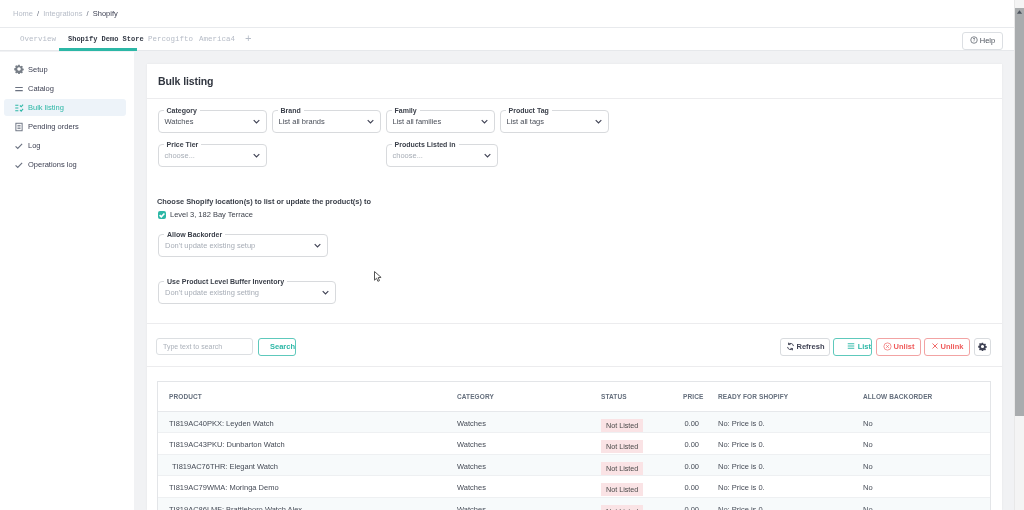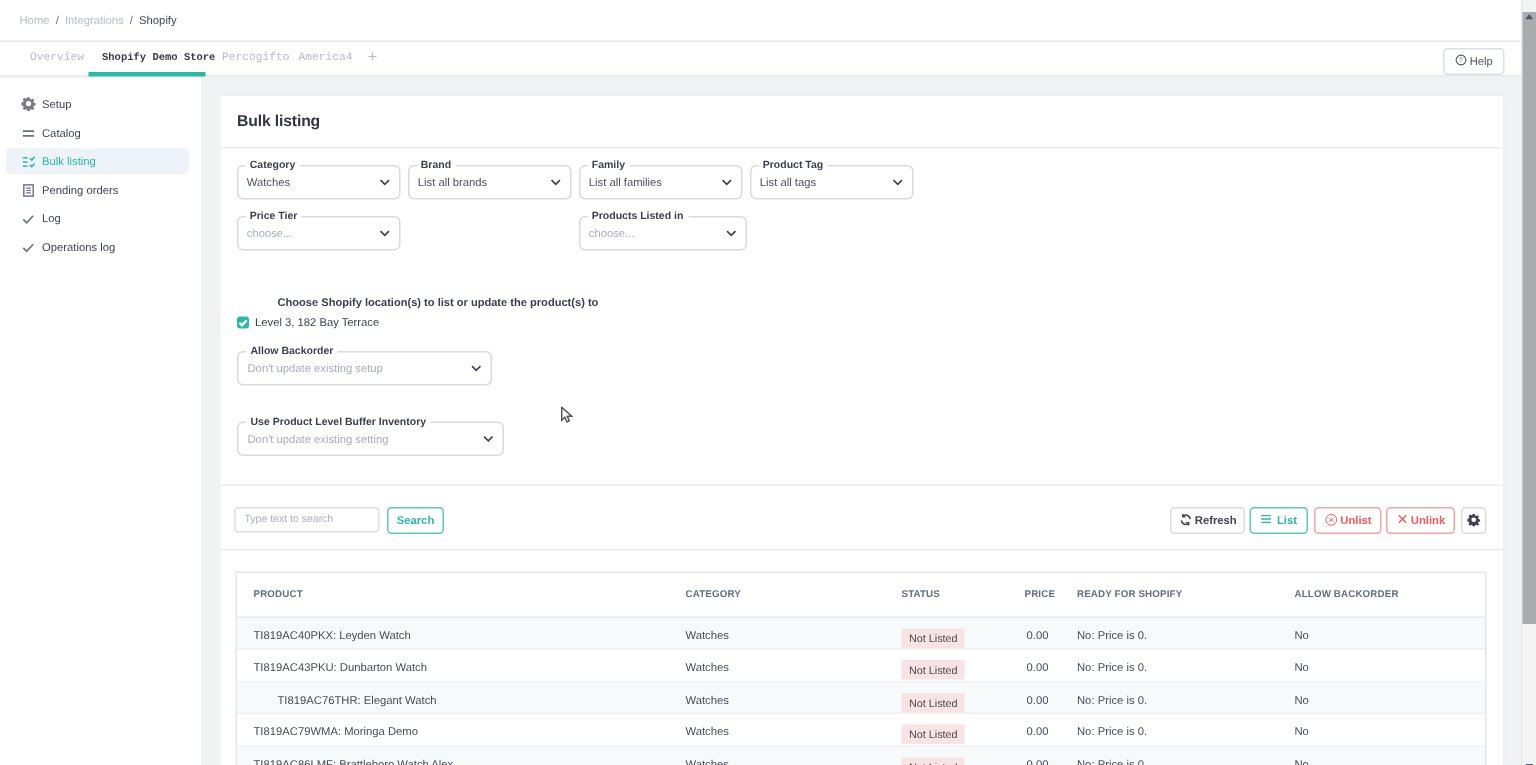--- a/index.html
+++ b/index.html
@@ -34,21 +34,21 @@
   .osel .flabel { position:absolute; left:5px; top:-4.5px; background:#fff; padding:0 3px; font-size:7px; font-weight:bold; line-height:8px; color:#3a3f49; white-space:nowrap; }
   .osel .val { position:absolute; left:6px; top:0; line-height:21px; font-size:7.5px; color:#4a4f59; white-space:nowrap; }
   .osel .val.ph { color:#a7adb6; }
   .osel svg.chev { position:absolute; right:6px; top:8px; }
 
   .sect-title { font-size:7.4px; font-weight:bold; color:#3a3f49; }
 
   
   .btn { position:absolute; height:18px; background:#fff; border:1px solid #d9dcdf; border-radius:3px; font-size:7.5px; font-weight:bold; color:#3f4254; text-align:center; }
   #searchinput { left:9px; top:274px; width:97px; height:17px; border:1px solid #dcdfe2; border-radius:3px; font-size:7px; color:#aab0b9; line-height:15px; padding-left:6px; background:#fff; }
-  .btn.teal { border-color:#5ec9bc; color:#2cb7a6; }
+  .btn.teal { border-color:#5ec9bc; color:#2cb7a6;text-align:right; }
   .btn.red { border-color:#f2a3a3; color:#ef5b5b; }
 
   
   #tbl { position:absolute; left:10px; top:317px; width:834px; height:129px; border:1px solid #e3e5e8; background:#fff;text-decoration:underline; }
   .th { position:absolute; top:0; height:29px; line-height:29px; font-size:6.5px; font-weight:bold; color:#646e7c; letter-spacing:.1px; }
   .row { position:absolute; left:0; width:832px; height:21.4px; border-bottom:1px solid #eef0f2; }
   .row.alt { background:#f7fafb; }
   .cell { position:absolute; top:0; height:21.4px; line-height:23.4px; font-size:7.5px; color:#454b56; white-space:nowrap; }
   .badge { position:absolute; top:7px; height:13px; line-height:13px; background:#fae3e5; color:#4a4a4a; font-size:7.2px; padding:0 5px; }
 
@@ -143,21 +143,21 @@
       </svg>
     </div>
     <div class="osel" style="left:238.5px; top:80px; width:112px;">
       <span class="flabel">Products Listed in</span>
       <span class="val ph">choose...</span>
       <svg class="chev" width="7" height="5" viewBox="0 0 10 6">
         <path d="M1 1l4 4 4-4" fill="none" stroke="#3f4254" stroke-width="1.6"></path>
       </svg>
     </div>
 
-    <div class="abs sect-title" style="left:157px; top:197px; position:absolute; left:10px; top:133px;margin-left:28px;">Choose Shopify location(s) to list or update the product(s) to</div>
+    <div class="abs sect-title" style="left:157px; top:197px; position:absolute; left:10px; top:133px;">Choose Shopify location(s) to list or update the product(s) to</div>
     <div style="position:absolute; left:11px; top:147px; width:8px; height:8px; background:#2cb7a6; border-radius:2px;">
       <svg width="8" height="8" viewBox="0 0 10 10" style="display:block;">
         <path d="M2 5.2l2.1 2.1L8 3.2" fill="none" stroke="#fff" stroke-width="2"></path>
       </svg>
     </div>
     <div style="position:absolute; left:23px; top:143px; font-size:7.5px; line-height:16px; color:#3a3f49;">Level 3, 182 Bay Terrace</div>
 
     <div class="osel" style="left:11px; top:170px; width:170px;">
       <span class="flabel">Allow Backorder</span>
       <span class="val ph">Don't update existing setup</span>
@@ -219,21 +219,21 @@
       </div>
       <div class="row" style="top:51.4px;">
         <span class="cell" style="left:11px;">TI819AC43PKU: Dunbarton Watch</span>
         <span class="cell" style="left:299px;">Watches</span>
         <span class="badge" style="left:443px;">Not Listed</span>
         <span class="cell" style="left:511px;width:30px;text-align:right;">0.00</span>
         <span class="cell" style="left:560px;">No: Price is 0.</span>
         <span class="cell" style="left:705px;">No</span>
       </div>
       <div class="row alt" style="top:72.8px;">
-        <span class="cell" style="left:27px;text-align:right;">TI819AC76THR: Elegant Watch</span>
+        <span class="cell" style="left:14px;text-align:right;">TI819AC76THR: Elegant Watch</span>
         <span class="cell" style="left:299px;">Watches</span>
         <span class="badge" style="left:443px;">Not Listed</span>
         <span class="cell" style="left:511px;width:30px;text-align:right;">0.00</span>
         <span class="cell" style="left:560px;">No: Price is 0.</span>
         <span class="cell" style="left:705px;">No</span>
       </div>
       <div class="row" style="top:94.2px;">
         <span class="cell" style="left:11px;">TI819AC79WMA: Moringa Demo</span>
         <span class="cell" style="left:299px;">Watches</span>
         <span class="badge" style="left:443px;">Not Listed</span>

